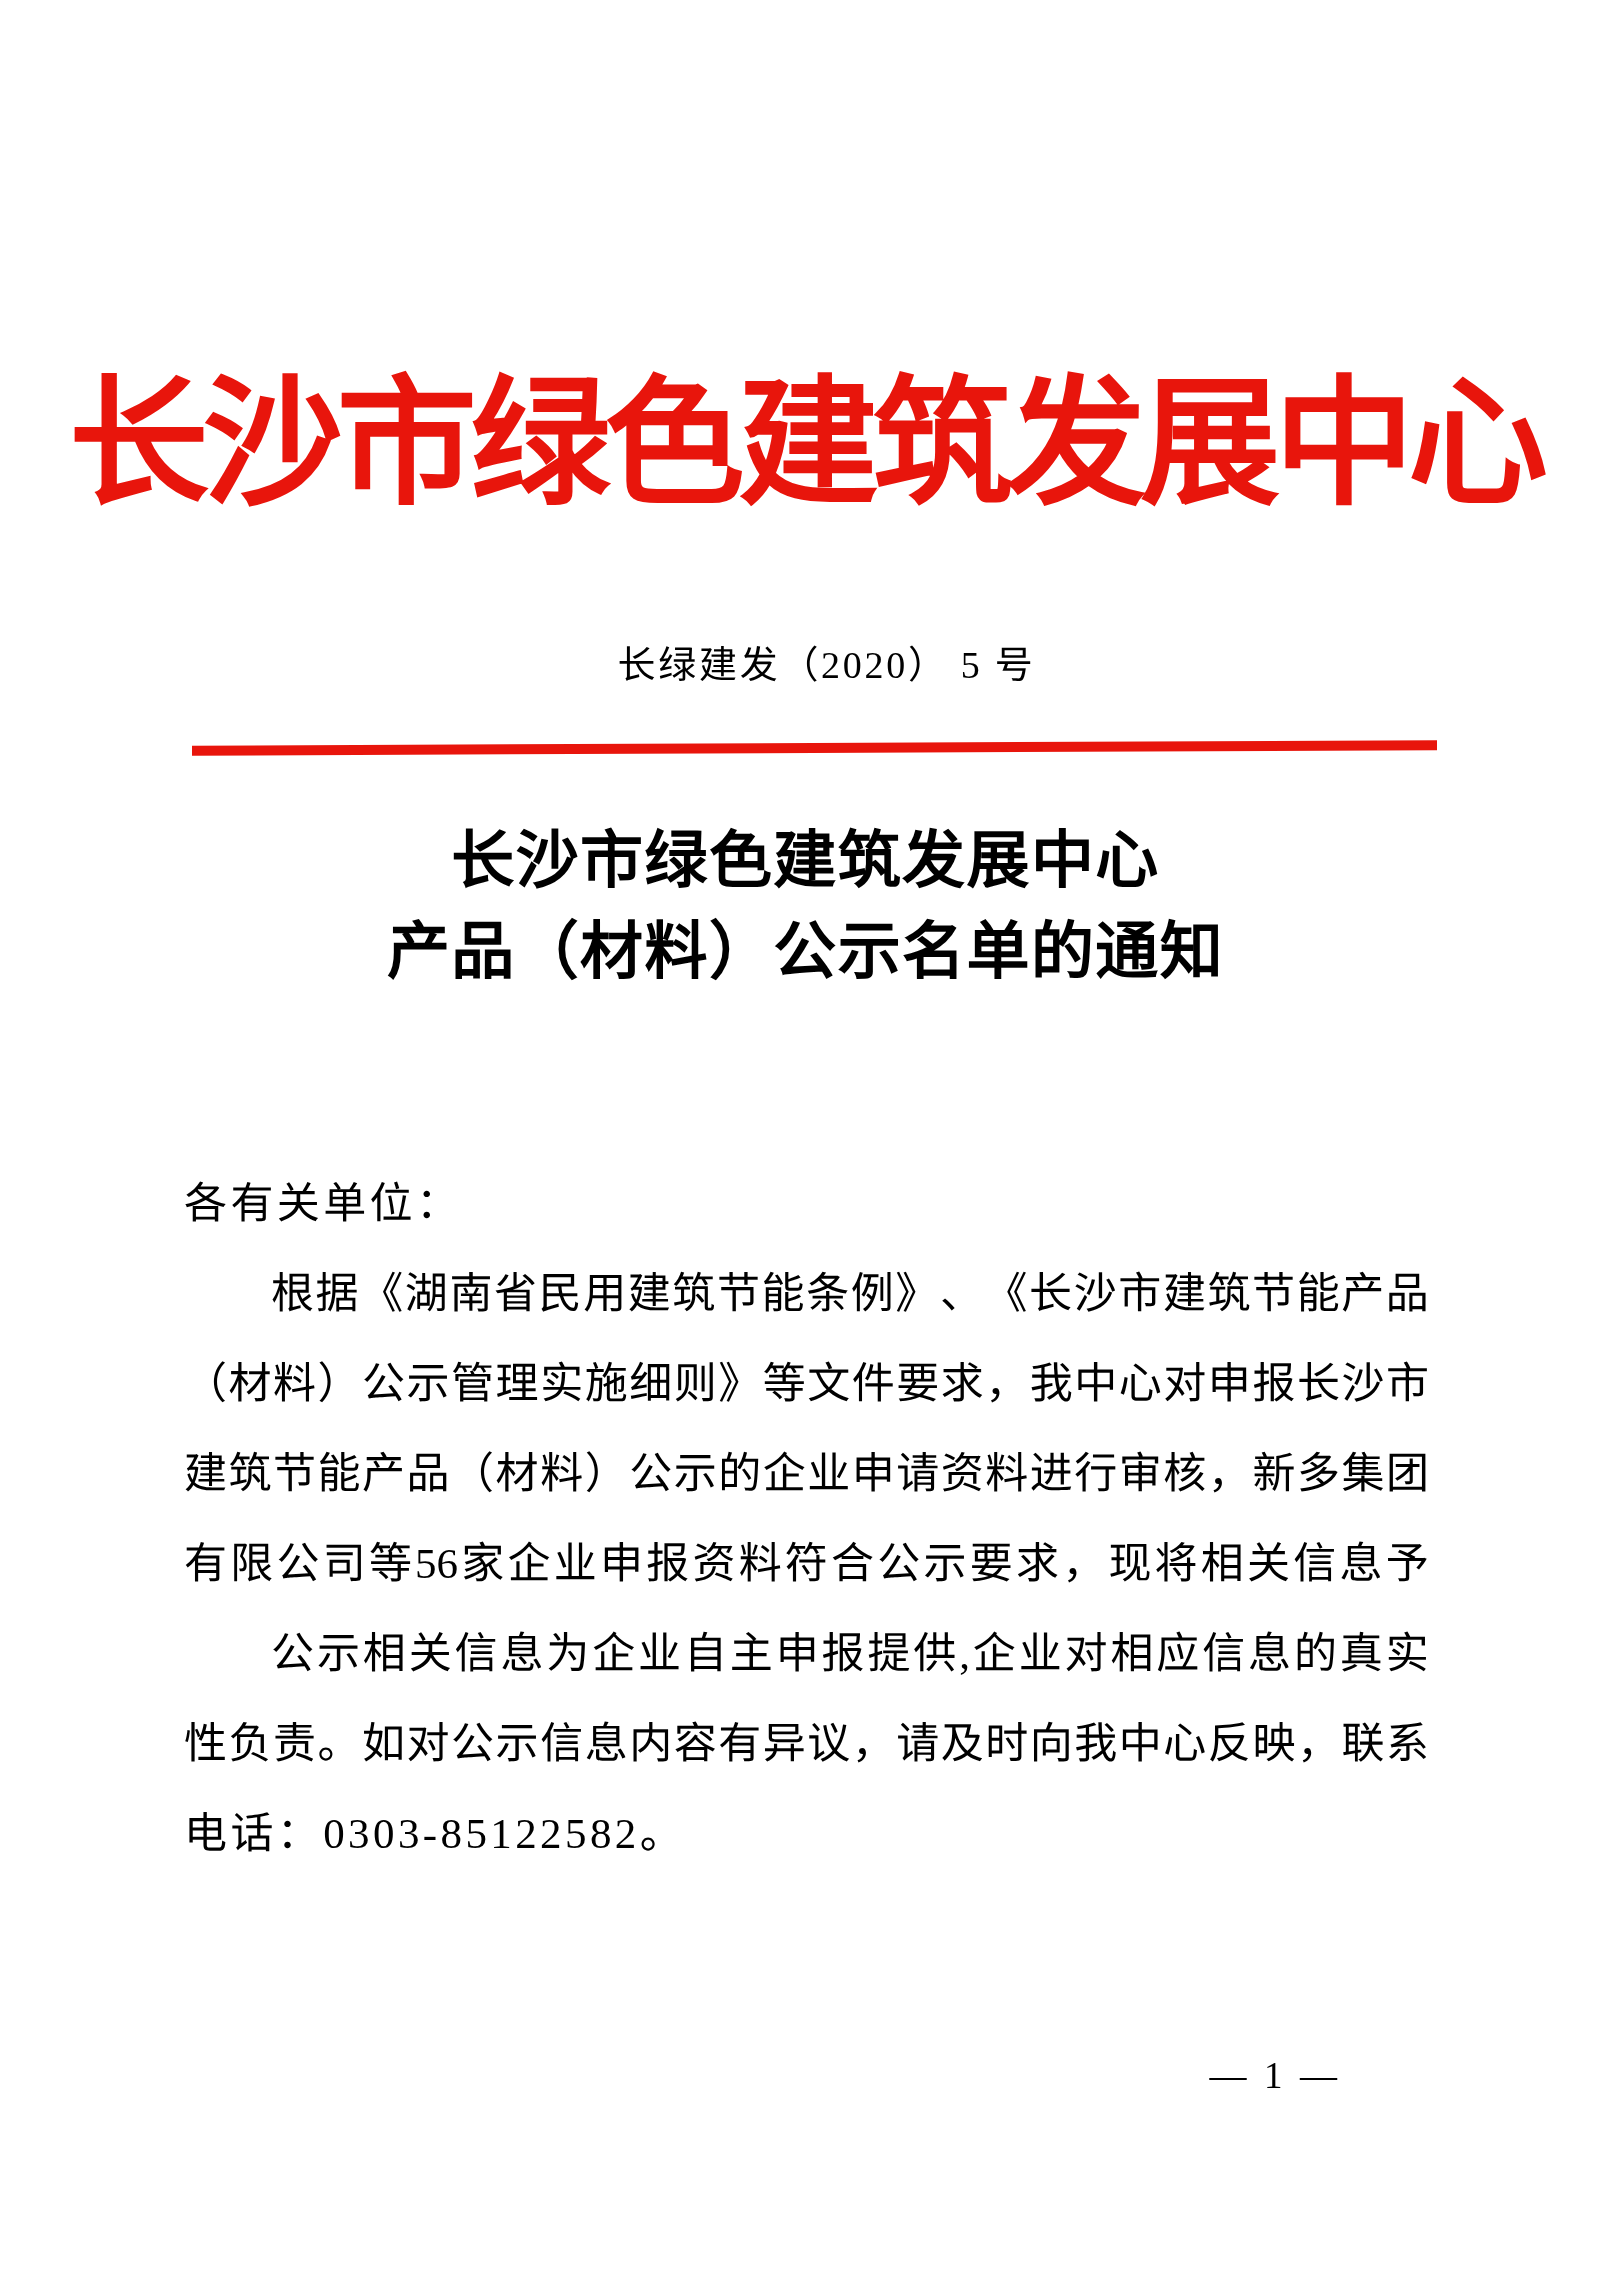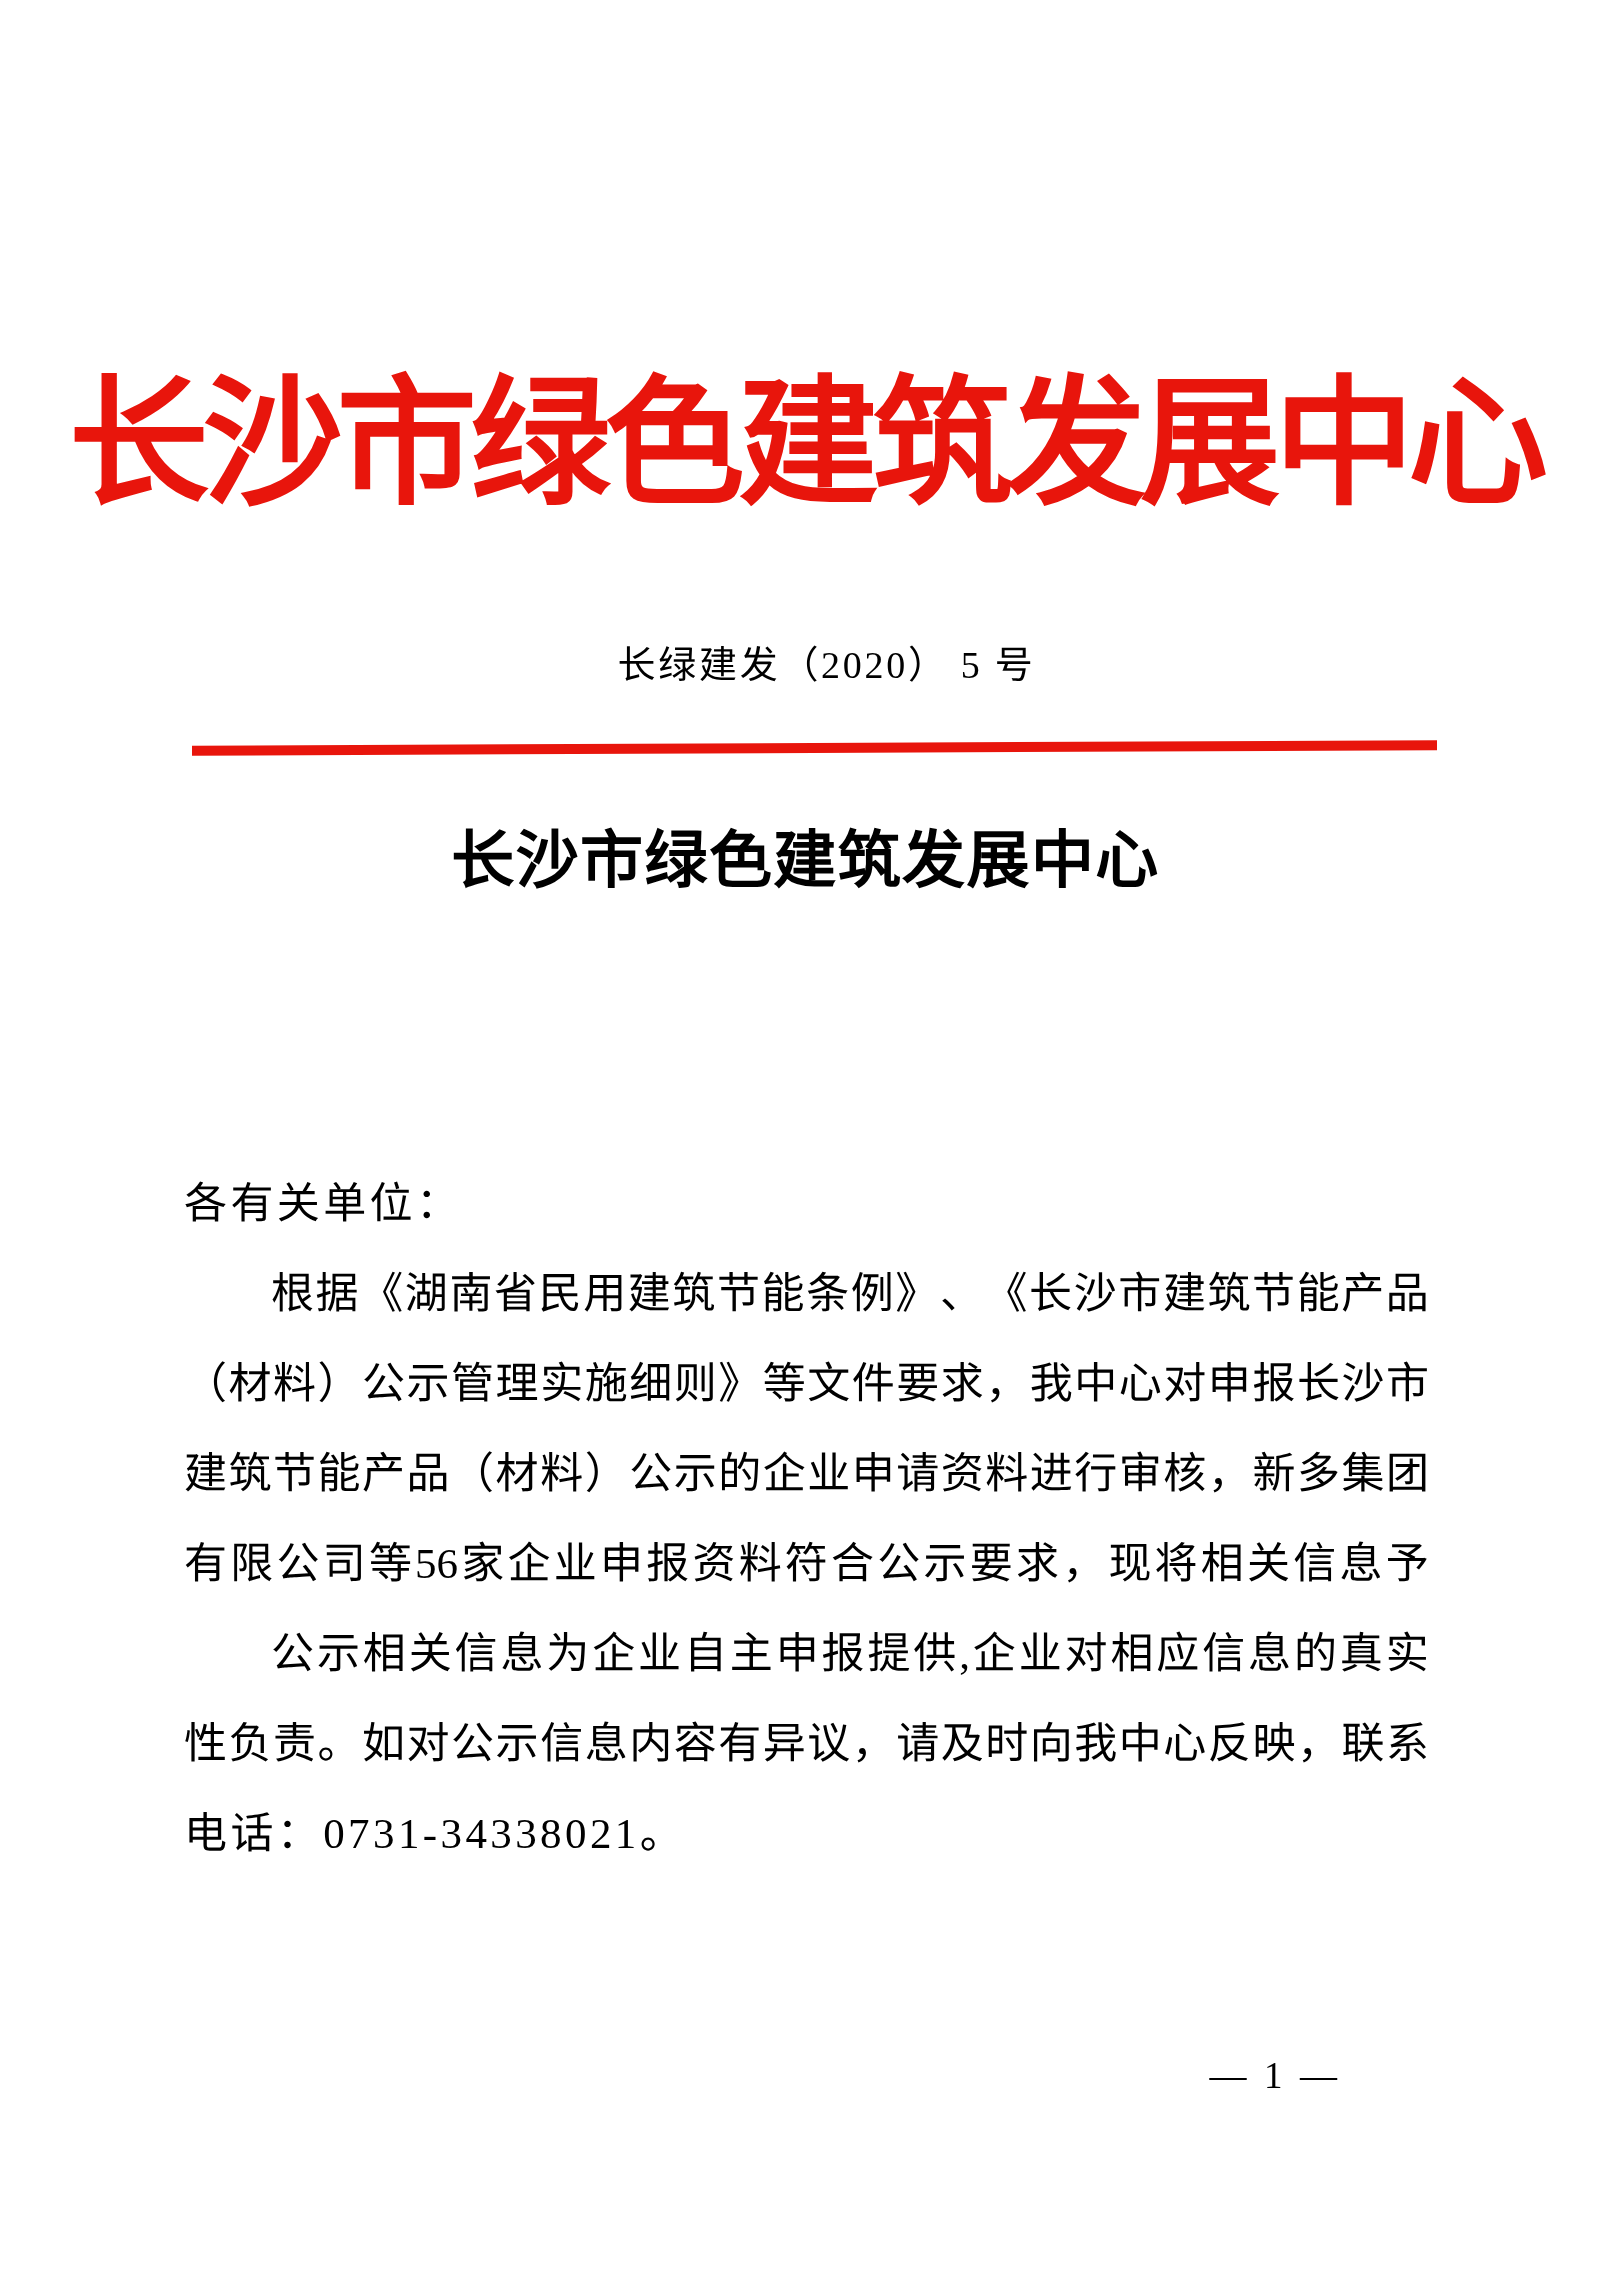--- a/index.html
+++ b/index.html
@@ -100,20 +100,21 @@
 <div class="page">
 
   <div class="org-title">长沙市绿色建筑发展中心</div>
 
   <div class="doc-number">长绿建发（2020） 5 号</div>
 
   <div class="red-rule"></div>
 
   <div class="notice-title">
     <div>长沙市绿色建筑发展中心</div>
+    <div>产品（材料）公示名单的通知</div>
   </div>
 
   <div class="body-text">
     <div class="bline plain">各有关单位：</div>
     <div class="bline jl ind flexed">
         <span>根</span>
         <span>据</span>
         <span>《</span>
         <span>湖</span>
         <span>南</span>
@@ -279,19 +280,19 @@
         <span>向</span>
         <span>我</span>
         <span>中</span>
         <span>心</span>
         <span>反</span>
         <span>映</span>
         <span>，</span>
         <span>联</span>
         <span>系</span>
       </div>
-    <div class="bline plain">电话：0731-34338021。</div>
+    <div class="bline plain">电话：0303-85122582。</div>
   </div>
 
   <div class="page-number">— 1 —</div>
 
 </div>
 
 
 </body></html>

